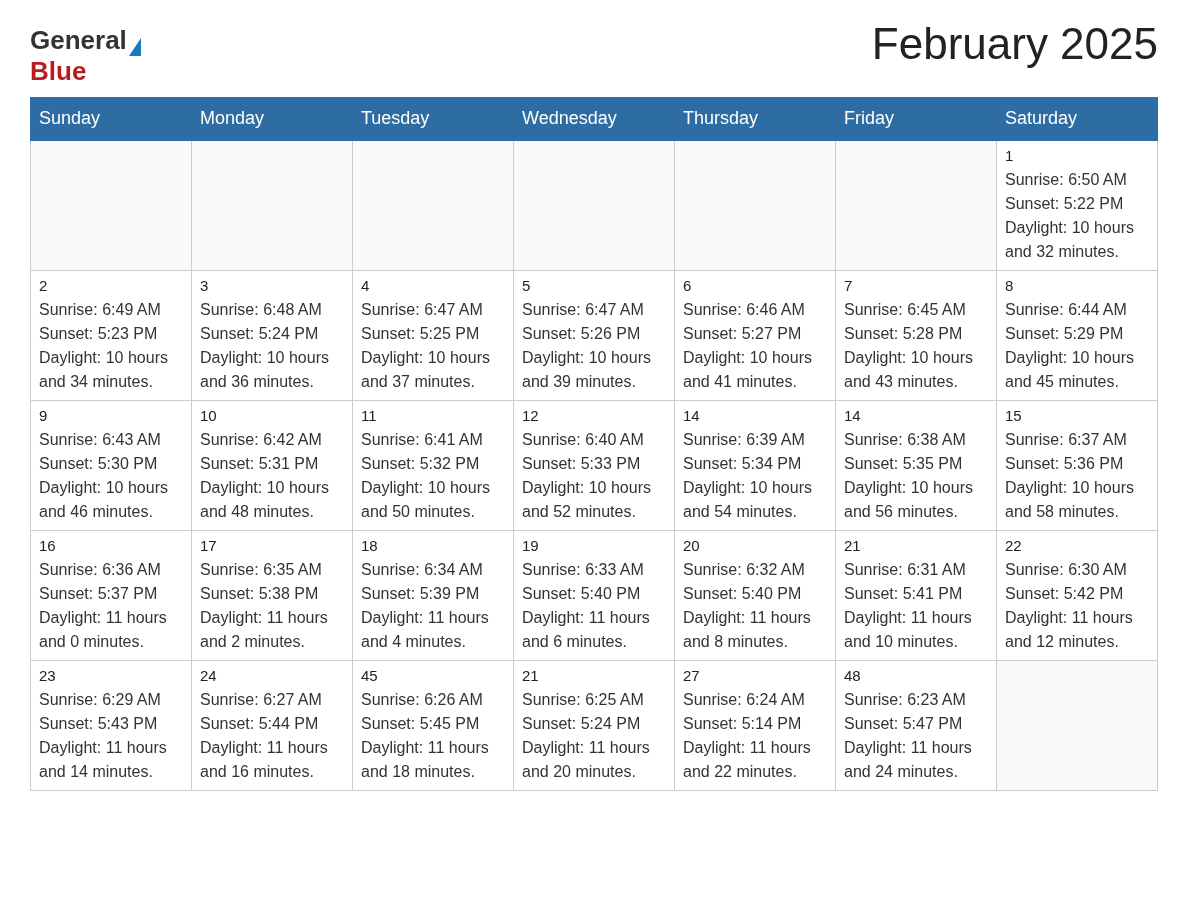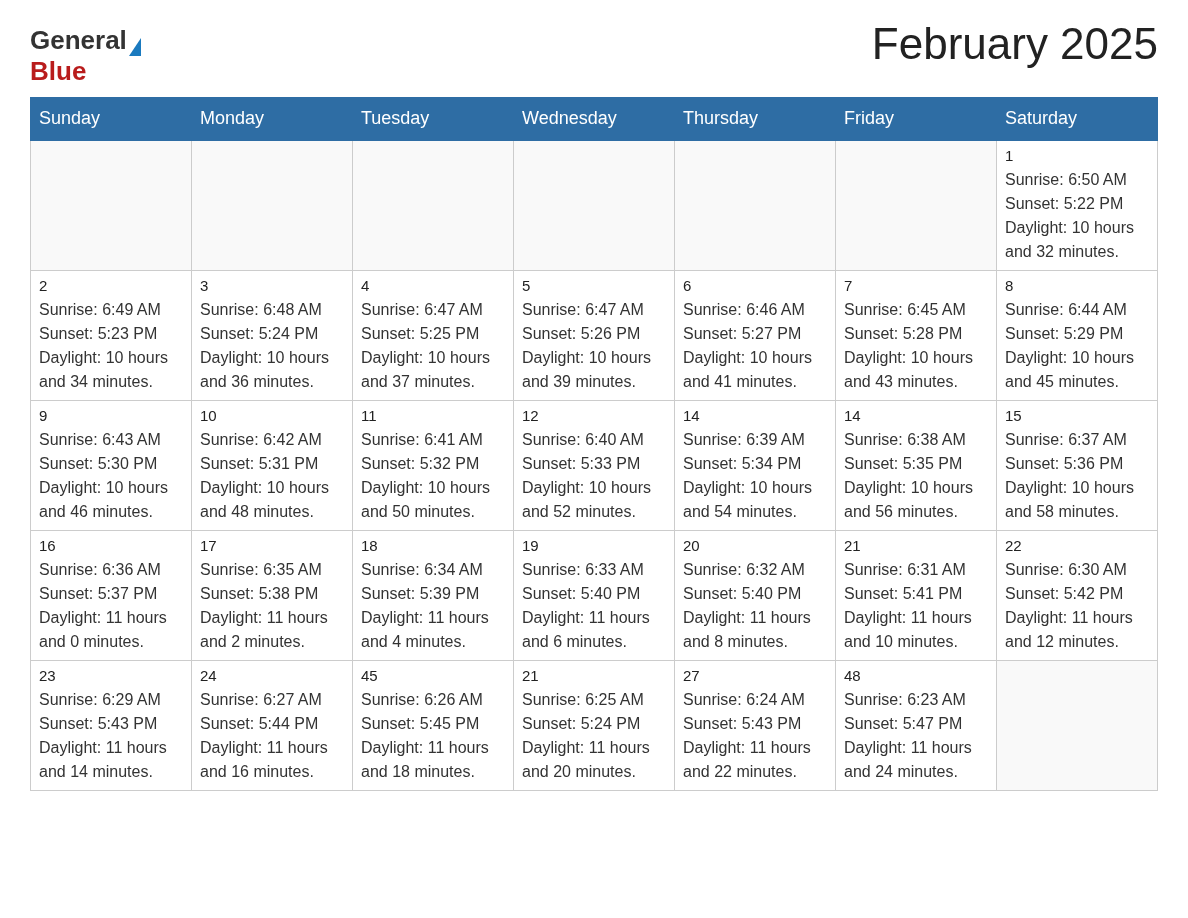--- a/index.html
+++ b/index.html
@@ -334,21 +334,21 @@
         <td>
           <span class="day-number">21</span>
           <div class="day-info" style="white-space: pre-line;">Sunrise: 6:25 AM
 Sunset: 5:24 PM
 Daylight: 11 hours
 and 20 minutes.</div>
         </td>
         <td>
           <span class="day-number">27</span>
           <div class="day-info" style="white-space: pre-line;">Sunrise: 6:24 AM
-Sunset: 5:43 PM
+Sunset: 5:14 PM
 Daylight: 11 hours
 and 22 minutes.</div>
         </td>
         <td>
           <span class="day-number">48</span>
           <div class="day-info" style="white-space: pre-line;">Sunrise: 6:23 AM
 Sunset: 5:47 PM
 Daylight: 11 hours
 and 24 minutes.</div>
         </td>

